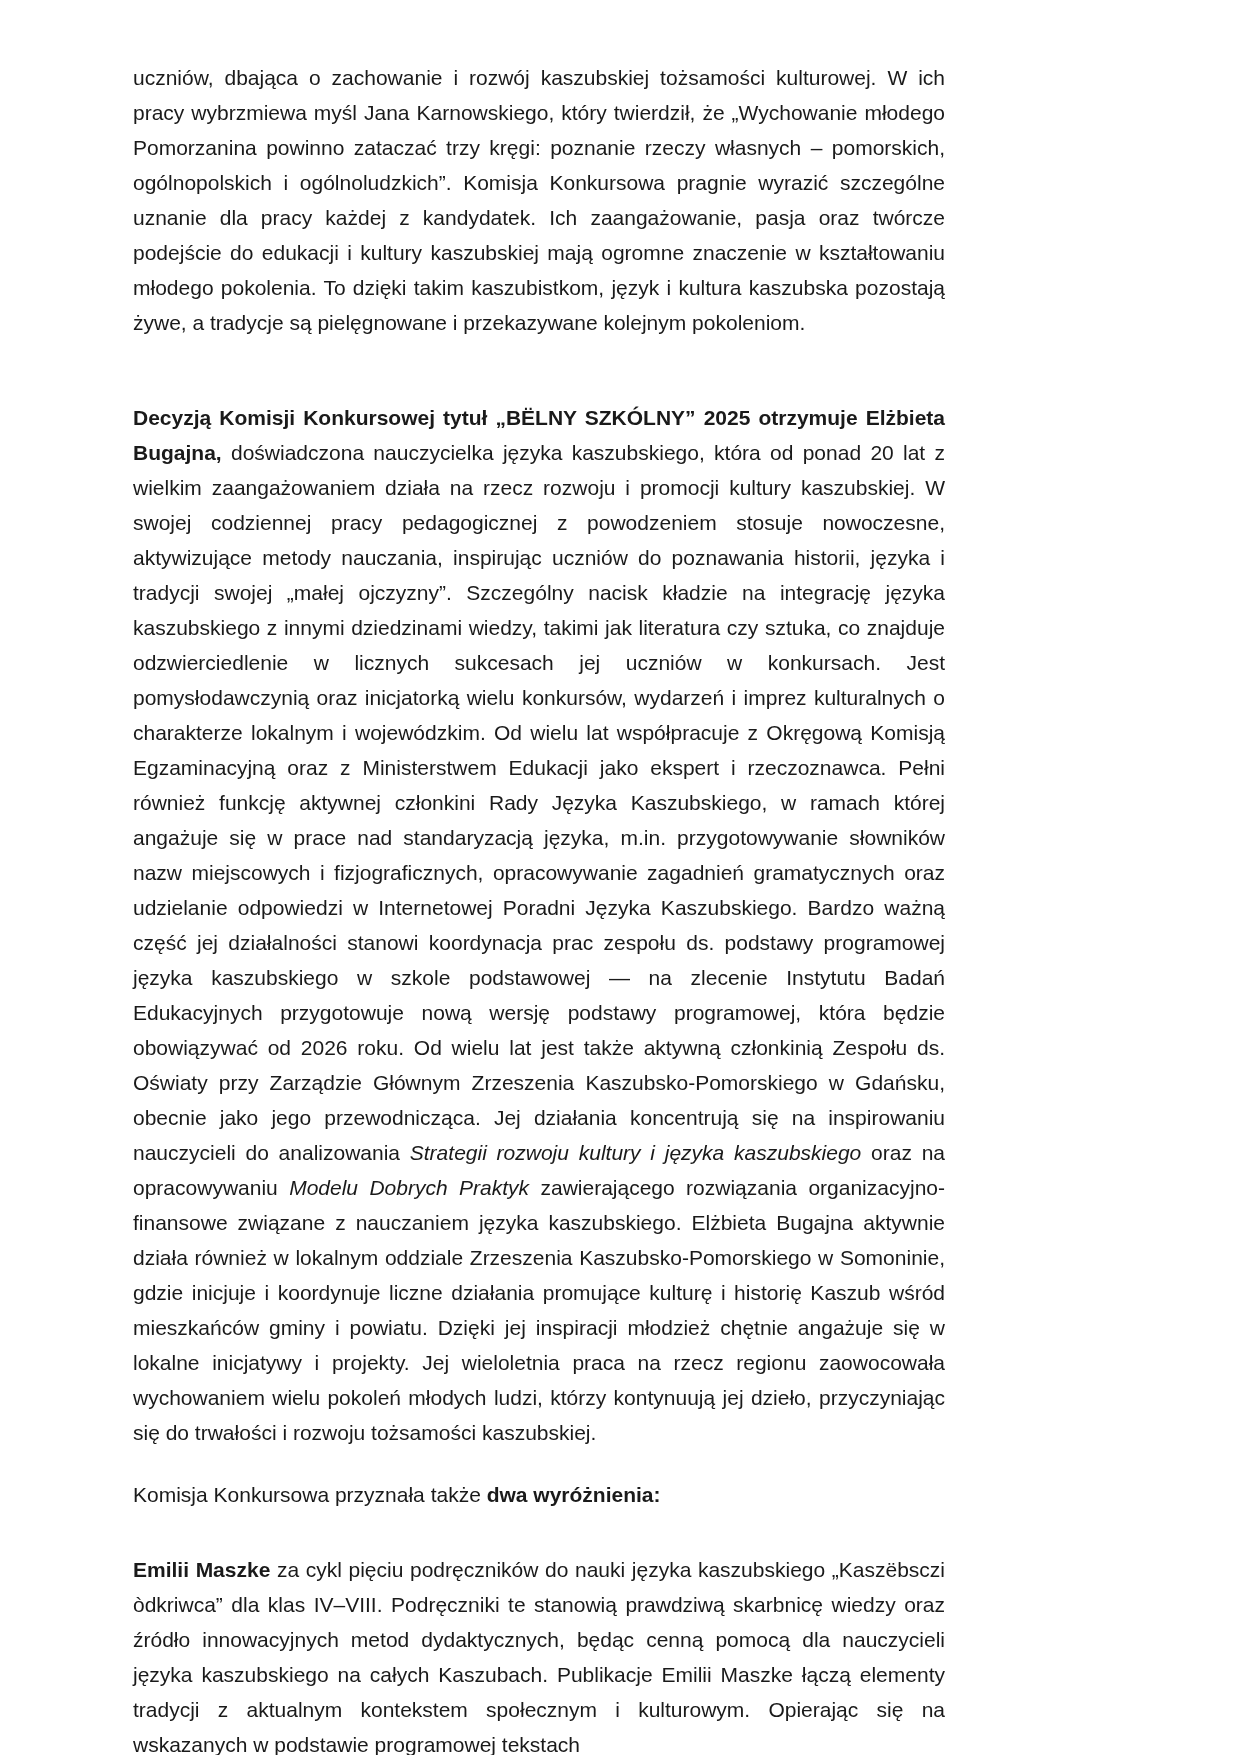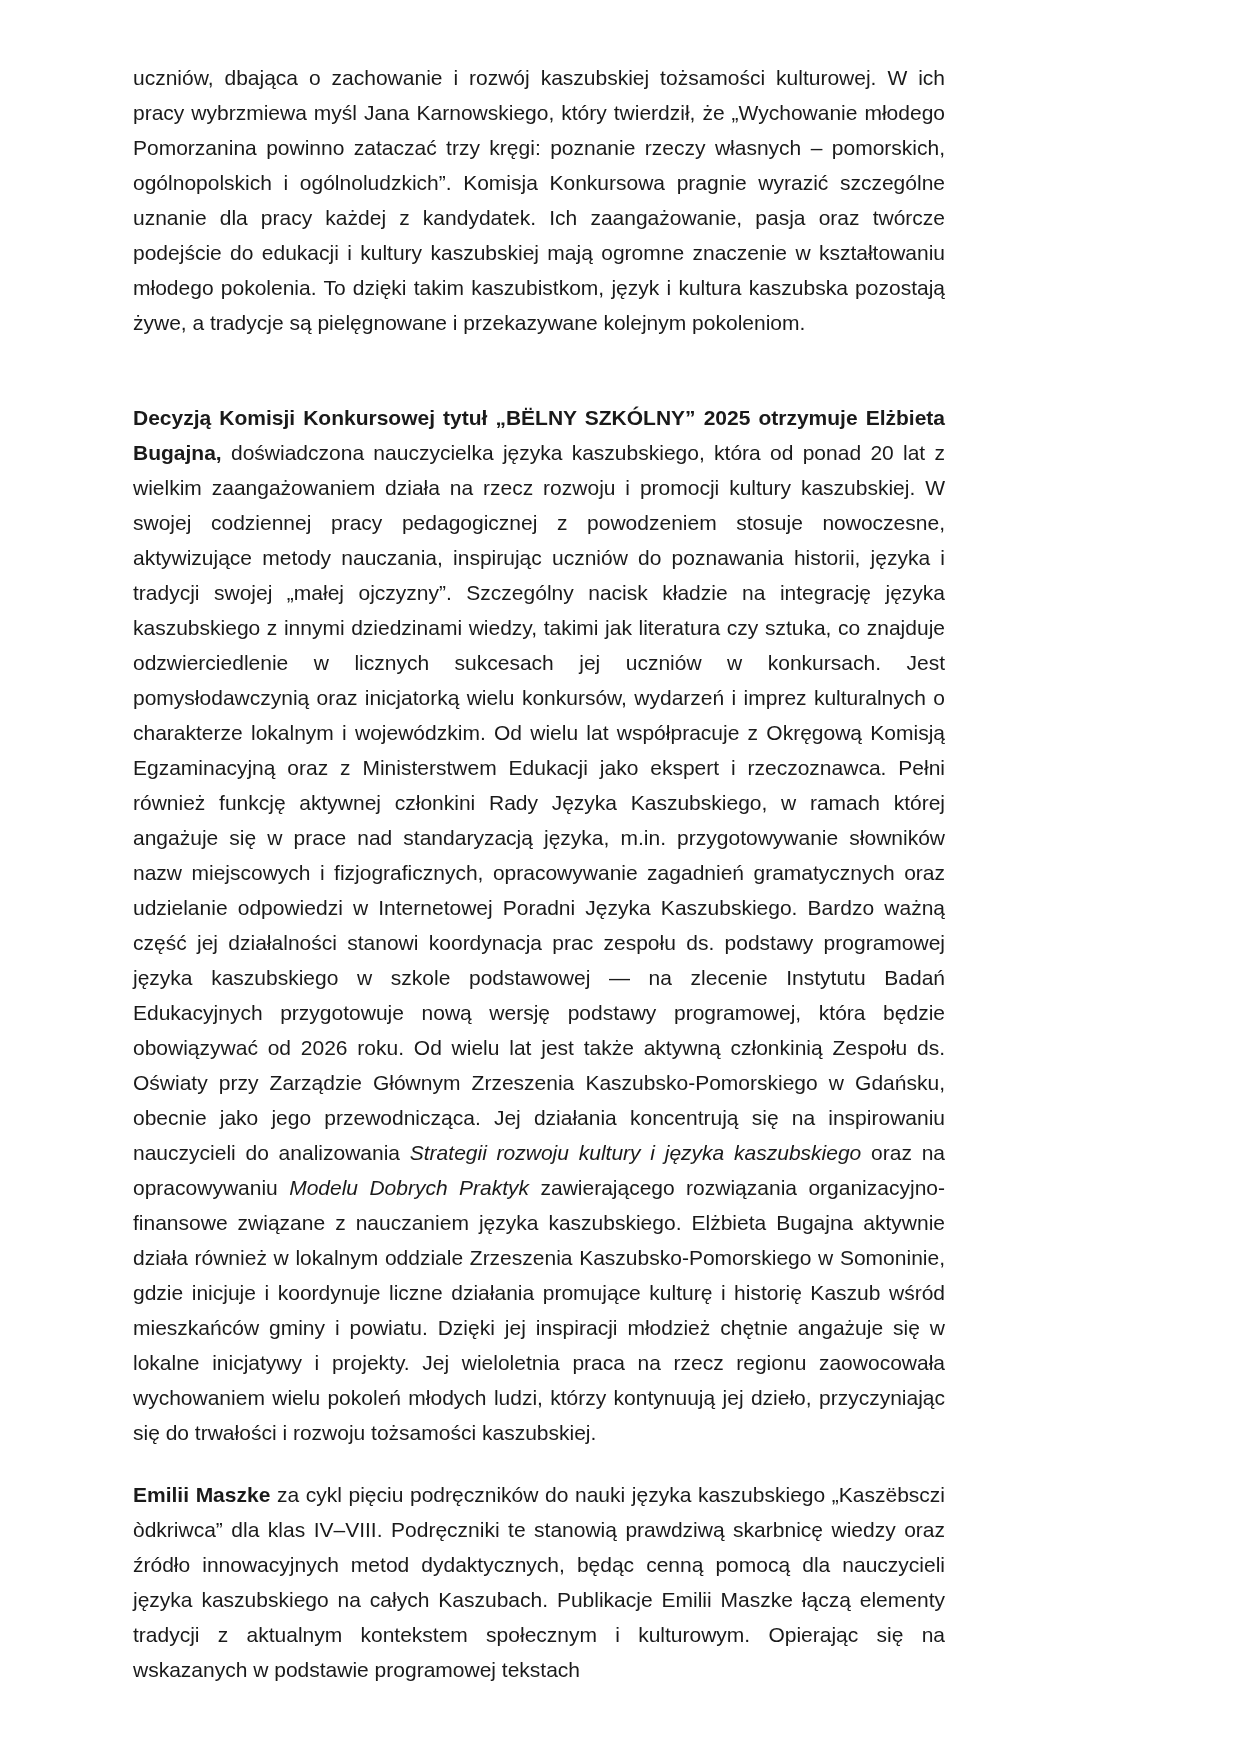--- a/index.html
+++ b/index.html
@@ -32,14 +32,15 @@
   .run-regular { font-weight: normal; font-style: normal; }
   .run-bold    { font-weight: bold; }
   .run-italic  { font-style: italic; }
 </style>
 </head>
 <body>
 
 <div class="page">
   <p class="para para-0"><span class="run-regular">uczniów, dbająca o zachowanie i rozwój kaszubskiej tożsamości kulturowej. W ich pracy wybrzmiewa myśl Jana Karnowskiego, który twierdził, że „Wychowanie młodego Pomorzanina powinno zataczać trzy kręgi: poznanie rzeczy własnych – pomorskich, ogólnopolskich i ogólnoludzkich”. Komisja Konkursowa pragnie wyrazić szczególne uznanie dla pracy każdej z kandydatek. Ich zaangażowanie, pasja oraz twórcze podejście do edukacji i kultury kaszubskiej mają ogromne znaczenie w kształtowaniu młodego pokolenia. To dzięki takim kaszubistkom, język i kultura kaszubska pozostają żywe, a tradycje są pielęgnowane i przekazywane kolejnym pokoleniom.</span></p>
   <p class="para para-1"><span class="run-bold">Decyzją Komisji Konkursowej tytuł „BËLNY SZKÓLNY” 2025 otrzymuje Elżbieta Bugajna,</span><span class="run-regular"> doświadczona nauczycielka języka kaszubskiego, która od ponad 20 lat z wielkim zaangażowaniem działa na rzecz rozwoju i promocji kultury kaszubskiej. W swojej codziennej pracy pedagogicznej z powodzeniem stosuje nowoczesne, aktywizujące metody nauczania, inspirując uczniów do poznawania historii, języka i tradycji swojej „małej ojczyzny”. Szczególny nacisk kładzie na integrację języka kaszubskiego z innymi dziedzinami wiedzy, takimi jak literatura czy sztuka, co znajduje odzwierciedlenie w licznych sukcesach jej uczniów w konkursach. Jest pomysłodawczynią oraz inicjatorką wielu konkursów, wydarzeń i imprez kulturalnych o charakterze lokalnym i wojewódzkim. Od wielu lat współpracuje z Okręgową Komisją Egzaminacyjną oraz z Ministerstwem Edukacji jako ekspert i rzeczoznawca. Pełni również funkcję aktywnej członkini Rady Języka Kaszubskiego, w ramach której angażuje się w prace nad standaryzacją języka, m.in. przygotowywanie słowników nazw miejscowych i fizjograficznych, opracowywanie zagadnień gramatycznych oraz udzielanie odpowiedzi w Internetowej Poradni Języka Kaszubskiego. Bardzo ważną część jej działalności stanowi koordynacja prac zespołu ds. podstawy programowej języka kaszubskiego w szkole podstawowej — na zlecenie Instytutu Badań Edukacyjnych przygotowuje nową wersję podstawy programowej, która będzie obowiązywać od 2026 roku. Od wielu lat jest także aktywną członkinią Zespołu ds. Oświaty przy Zarządzie Głównym Zrzeszenia Kaszubsko-Pomorskiego w Gdańsku, obecnie jako jego przewodnicząca. Jej działania koncentrują się na inspirowaniu nauczycieli do analizowania </span><span class="run-italic">Strategii rozwoju kultury i języka kaszubskiego</span><span class="run-regular"> oraz na opracowywaniu </span><span class="run-italic">Modelu Dobrych Praktyk</span><span class="run-regular"> zawierającego rozwiązania organizacyjno-finansowe związane z nauczaniem języka kaszubskiego. Elżbieta Bugajna aktywnie działa również w lokalnym oddziale Zrzeszenia Kaszubsko-Pomorskiego w Somoninie, gdzie inicjuje i koordynuje liczne działania promujące kulturę i historię Kaszub wśród mieszkańców gminy i powiatu. Dzięki jej inspiracji młodzież chętnie angażuje się w lokalne inicjatywy i projekty. Jej wieloletnia praca na rzecz regionu zaowocowała wychowaniem wielu pokoleń młodych ludzi, którzy kontynuują jej dzieło, przyczyniając się do trwałości i rozwoju tożsamości kaszubskiej.</span></p>
+  <p class="para para-2"><span class="run-regular">Komisja Konkursowa przyznała także </span><span class="run-bold">dwa wyróżnienia:</span></p>
   <p class="para para-3"><span class="run-bold">Emilii Maszke</span><span class="run-regular"> za cykl pięciu podręczników do nauki języka kaszubskiego „Kaszëbsczi òdkriwca” dla klas IV–VIII. Podręczniki te stanowią prawdziwą skarbnicę wiedzy oraz źródło innowacyjnych metod dydaktycznych, będąc cenną pomocą dla nauczycieli języka kaszubskiego na całych Kaszubach. Publikacje Emilii Maszke łączą elementy tradycji z aktualnym kontekstem społecznym i kulturowym. Opierając się na wskazanych w podstawie programowej tekstach</span></p>
 </div>
 
 </body></html>

